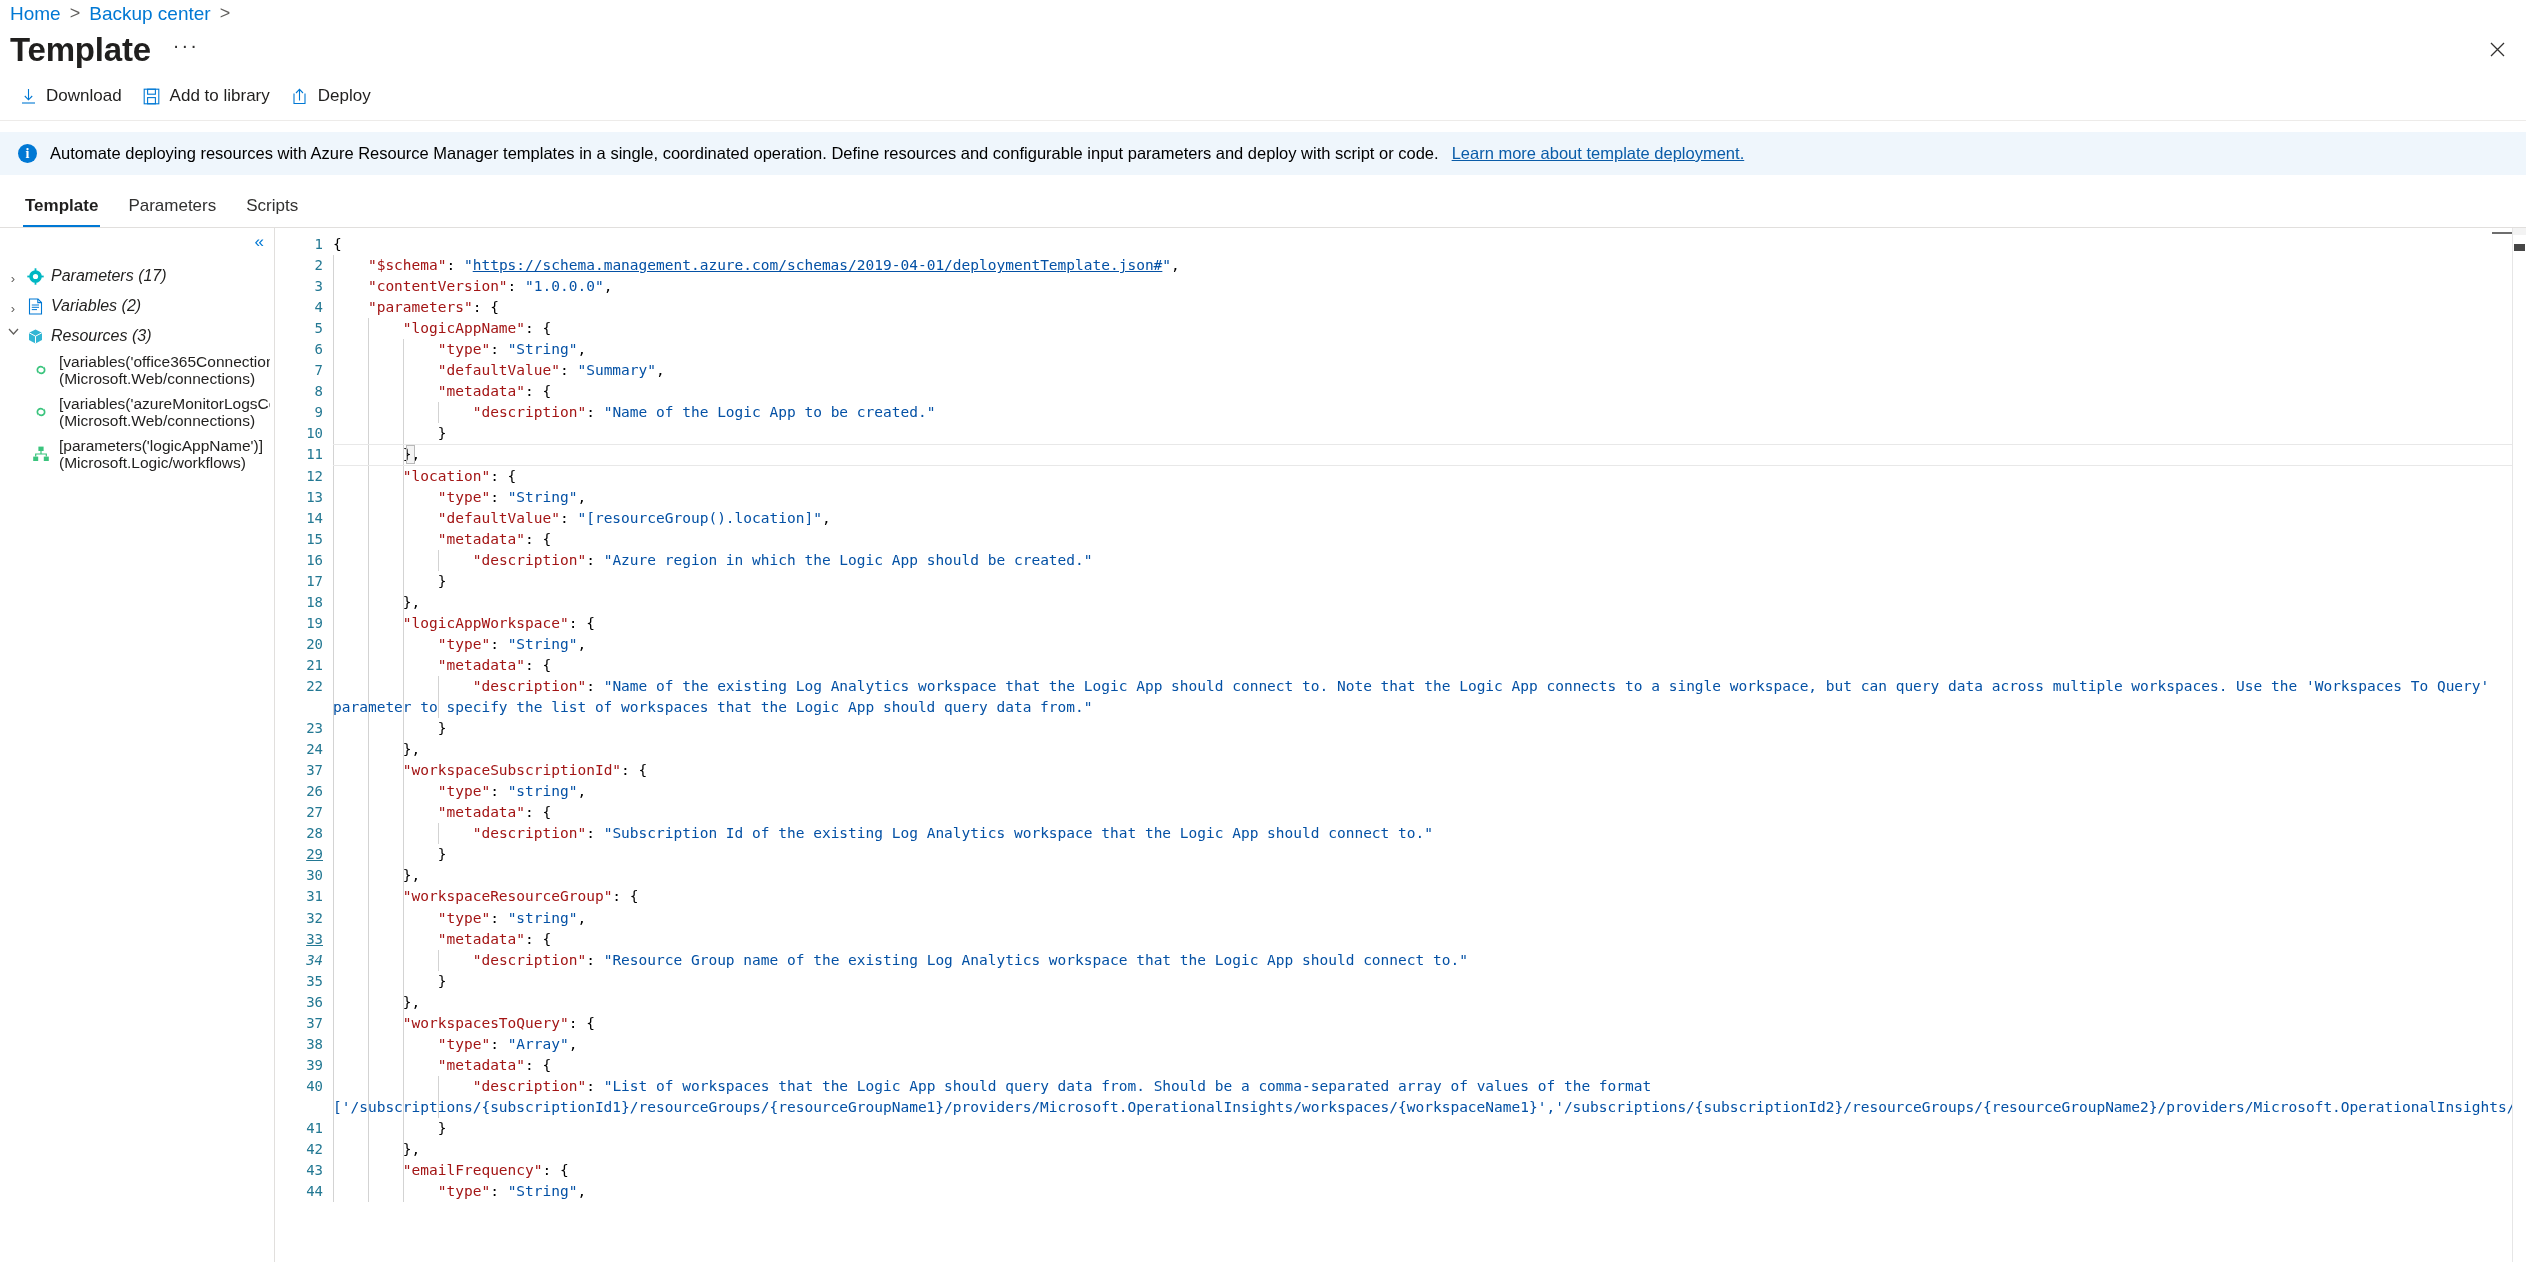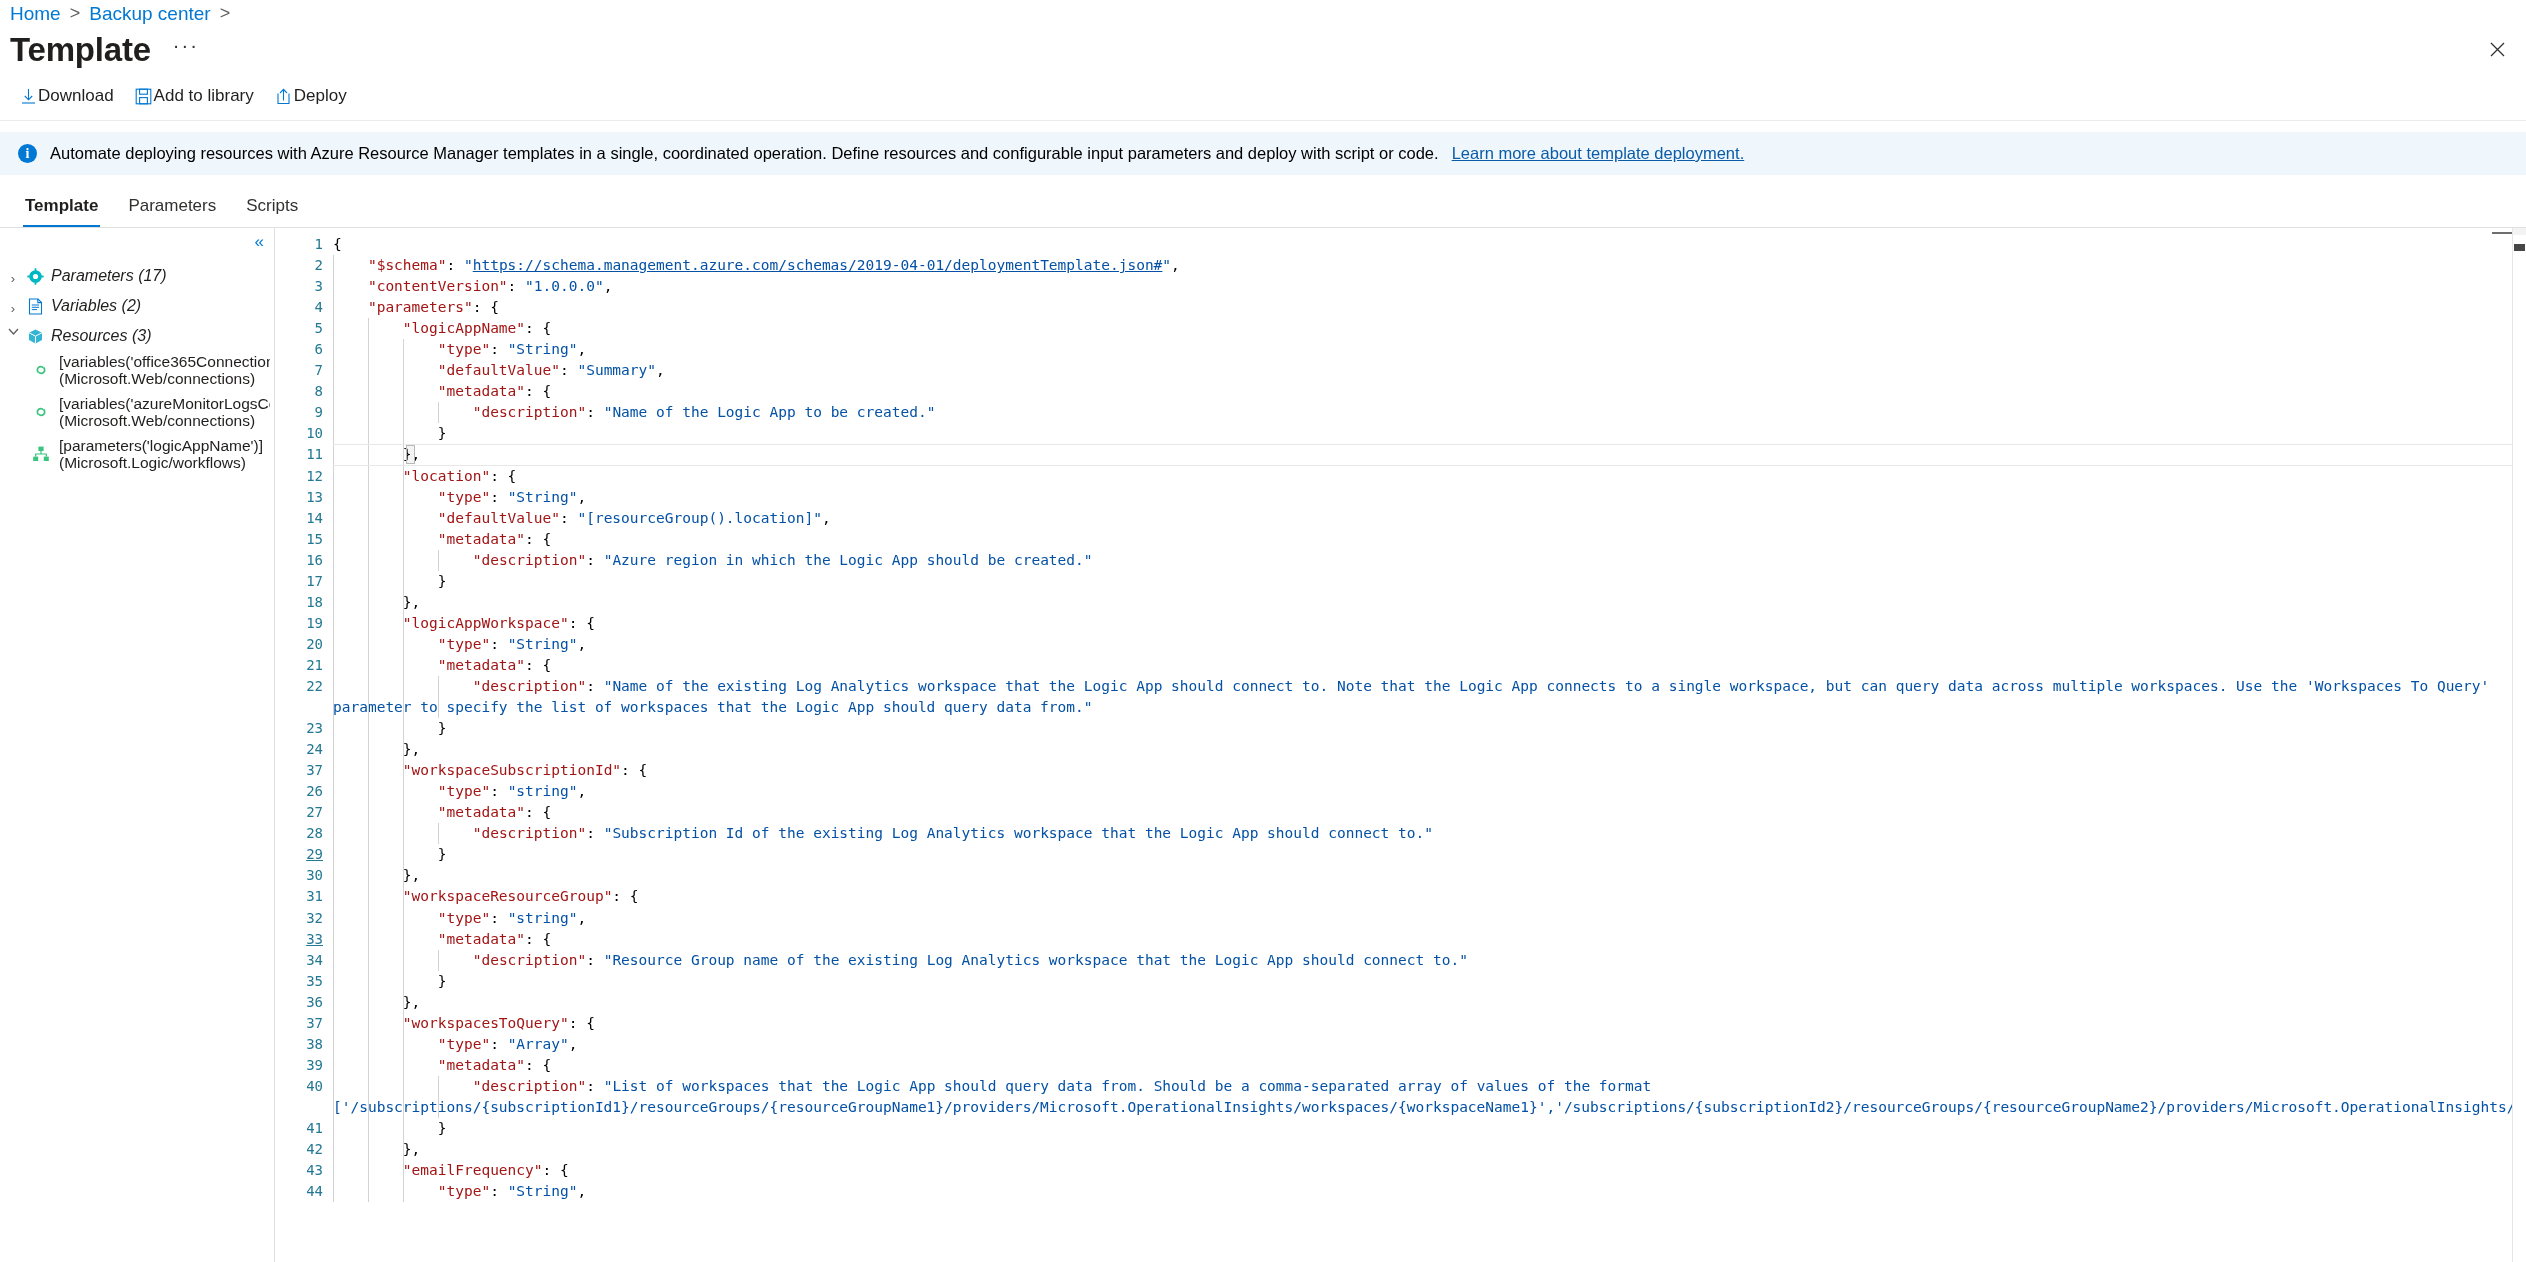--- a/index.html
+++ b/index.html
@@ -77,21 +77,21 @@
   .commandbar {
     height: 49px;
     display: flex; align-items: center;
     padding-left: 10px;
     gap: 0px;
     border-bottom: 1px solid #edebe9;
     flex: none;
   }
   .cmd {
     display: flex; align-items: center;
-    gap: 0;
+    gap: 8px;
     height: 38px;
     padding: 0 12px 0 8px;
     font-size: 17px;
     color: #201f1e;
     cursor: pointer;
     white-space: nowrap;
   }
   .cmd .ic { width: 20px; height: 20px; display: flex; align-items: center; justify-content: center; color: #0078d4; }
   .cmd .ic svg { display: block; }
 
@@ -493,21 +493,21 @@
           <div style="position: absolute; top: 511.125px; right: 0px; width: 58px; padding-right: 10px;">24</div>
           <div style="position: absolute; top: 532.172px; right: 0px; width: 58px; padding-right: 10px;">37</div>
           <div style="position: absolute; top: 553.219px; right: 0px; width: 58px; padding-right: 10px;">26</div>
           <div style="position: absolute; top: 574.266px; right: 0px; width: 58px; padding-right: 10px;">27</div>
           <div style="position: absolute; top: 595.312px; right: 0px; width: 58px; padding-right: 10px;">28</div>
           <div style="position: absolute; top: 616.359px; right: 0px; width: 58px; padding-right: 10px; text-decoration: underline;">29</div>
           <div style="position: absolute; top: 637.406px; right: 0px; width: 58px; padding-right: 10px;">30</div>
           <div style="position: absolute; top: 658.453px; right: 0px; width: 58px; padding-right: 10px;">31</div>
           <div style="position: absolute; top: 679.5px; right: 0px; width: 58px; padding-right: 10px;">32</div>
           <div style="position: absolute; top: 700.547px; right: 0px; width: 58px; padding-right: 10px; text-decoration: underline;">33</div>
-          <div style="position: absolute; top: 721.594px; right: 0px; width: 58px; padding-right: 10px;">34</div>
+          <div style="position: absolute; top: 721.594px; right: 0px; width: 58px; padding-right: 10px; font-style: italic;">34</div>
           <div style="position: absolute; top: 742.641px; right: 0px; width: 58px; padding-right: 10px;">35</div>
           <div style="position: absolute; top: 763.688px; right: 0px; width: 58px; padding-right: 10px;">36</div>
           <div style="position: absolute; top: 784.734px; right: 0px; width: 58px; padding-right: 10px;">37</div>
           <div style="position: absolute; top: 805.781px; right: 0px; width: 58px; padding-right: 10px;">38</div>
           <div style="position: absolute; top: 826.828px; right: 0px; width: 58px; padding-right: 10px;">39</div>
           <div style="position: absolute; top: 847.875px; right: 0px; width: 58px; padding-right: 10px;">40</div>
           <div style="position: absolute; top: 889.969px; right: 0px; width: 58px; padding-right: 10px;">41</div>
           <div style="position: absolute; top: 911.016px; right: 0px; width: 58px; padding-right: 10px;">42</div>
           <div style="position: absolute; top: 932.062px; right: 0px; width: 58px; padding-right: 10px;">43</div>
           <div style="position: absolute; top: 953.109px; right: 0px; width: 58px; padding-right: 10px;">44</div>

